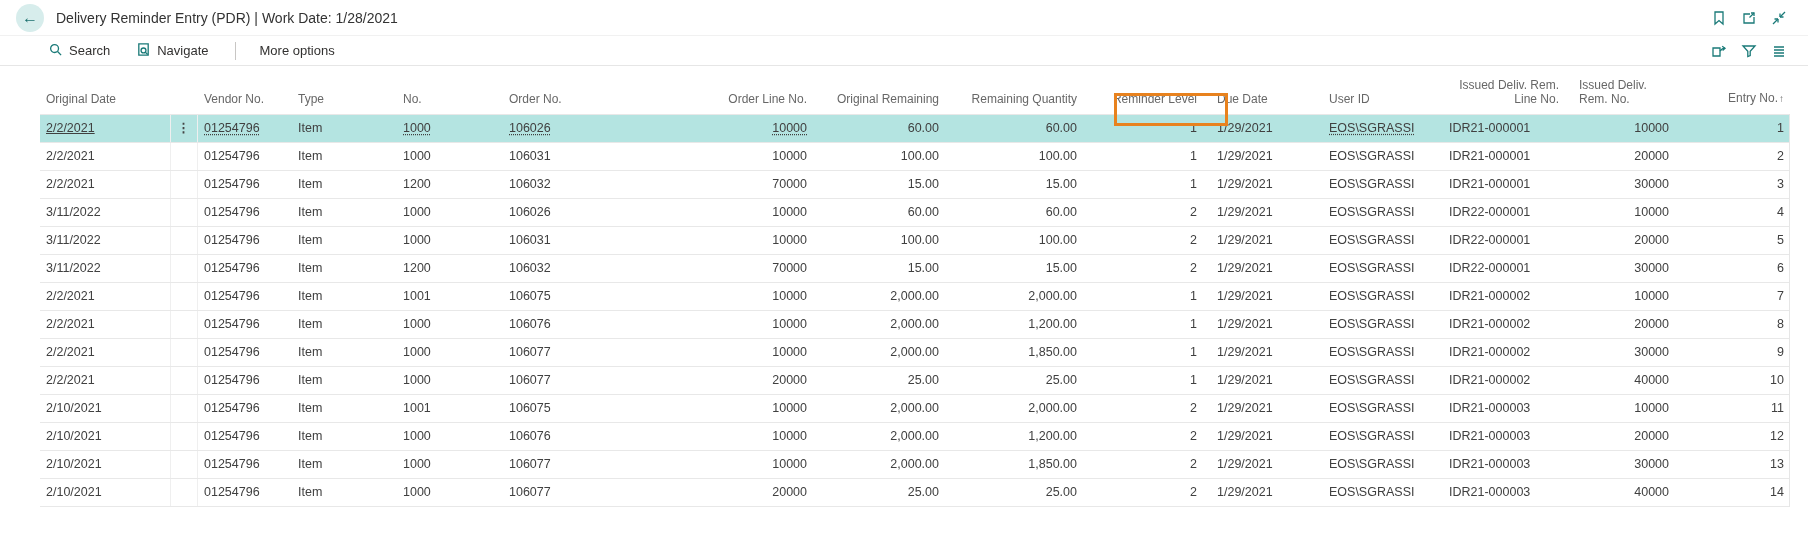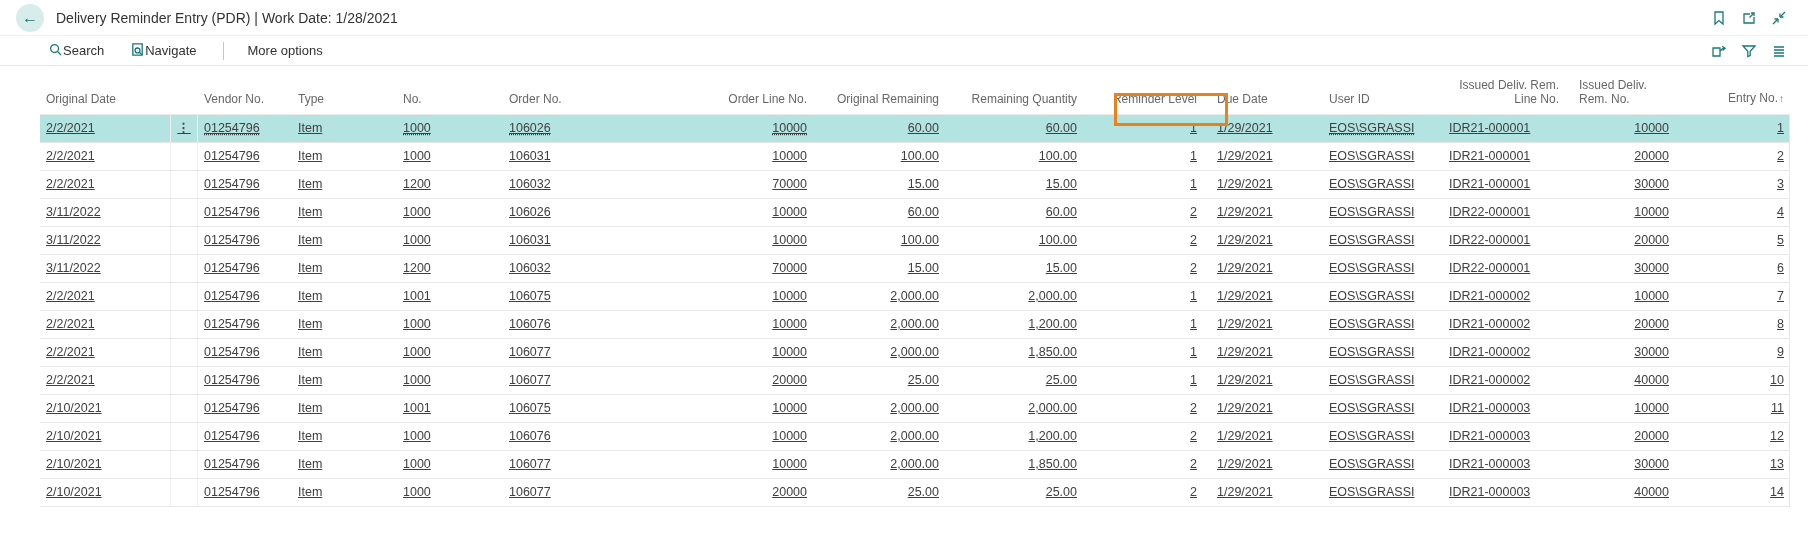--- a/index.html
+++ b/index.html
@@ -27,21 +27,21 @@
     cursor:pointer;
   }
   .icon-btn svg { display:block; }
 
   
   .toolbar {
     height:30px; display:flex; align-items:center; padding:0 14px 0 48px;
     background:#fff; border-bottom:1px solid #e6e6e6;
   }
   .tb-item {
-    display:flex; align-items:center; font-size:13px; color:#323130;
+    display:flex; align-items:center; gap:6px; font-size:13px; color:#323130;
     cursor:pointer; margin-right:26px;justify-content:center;
   }
   .tb-divider { width:1px; height:18px; background:#c8c6c4; margin:0 24px 0 0; }
   .toolbar-spacer { flex:1; }
 
   
   .table-wrap { margin-left:40px; width:1750px; position:relative; }
   .grid-row {
     display:grid;
     grid-template-columns:130px 28px 94px 105px 106px 150px 160px 132px 138px 120px 112px 120px 130px 110px 115px;
@@ -52,21 +52,21 @@
     cursor:pointer; white-space:normal;
   }
   .cell { font-size:12.5px; line-height:27px; height:27px; padding:0 6px; color:#404040;
           white-space:nowrap; overflow:hidden; }
   .ra { text-align:right; }
   .pad14 { padding-left:14px; }
   .trow { border-top:1px solid #e8e8e8; cursor:pointer; }
   .trow:last-child { border-bottom:1px solid #e8e8e8; }
   .trow .menu-cell { border-left:1px solid #efefef; border-right:1px solid #efefef;
                      text-align:center; color:#444; font-weight:bold; letter-spacing:1px; }
-  .tbody { border-right:1px solid #e6e6e6;text-decoration:underline; }
+  .tbody { border-right:1px solid #e6e6e6; }
   .trow.selected { background:#b4e4e1; }
   .focused-cell { text-decoration:underline; }
   .drill-cell { text-decoration:underline dotted; text-underline-offset:2px; }
 
   
   .annotation-box {
     position:absolute; left:1114px; top:93px; width:114px; height:33px;
     border:3px solid #e8821e; pointer-events:none; z-index:5;
   }
 

